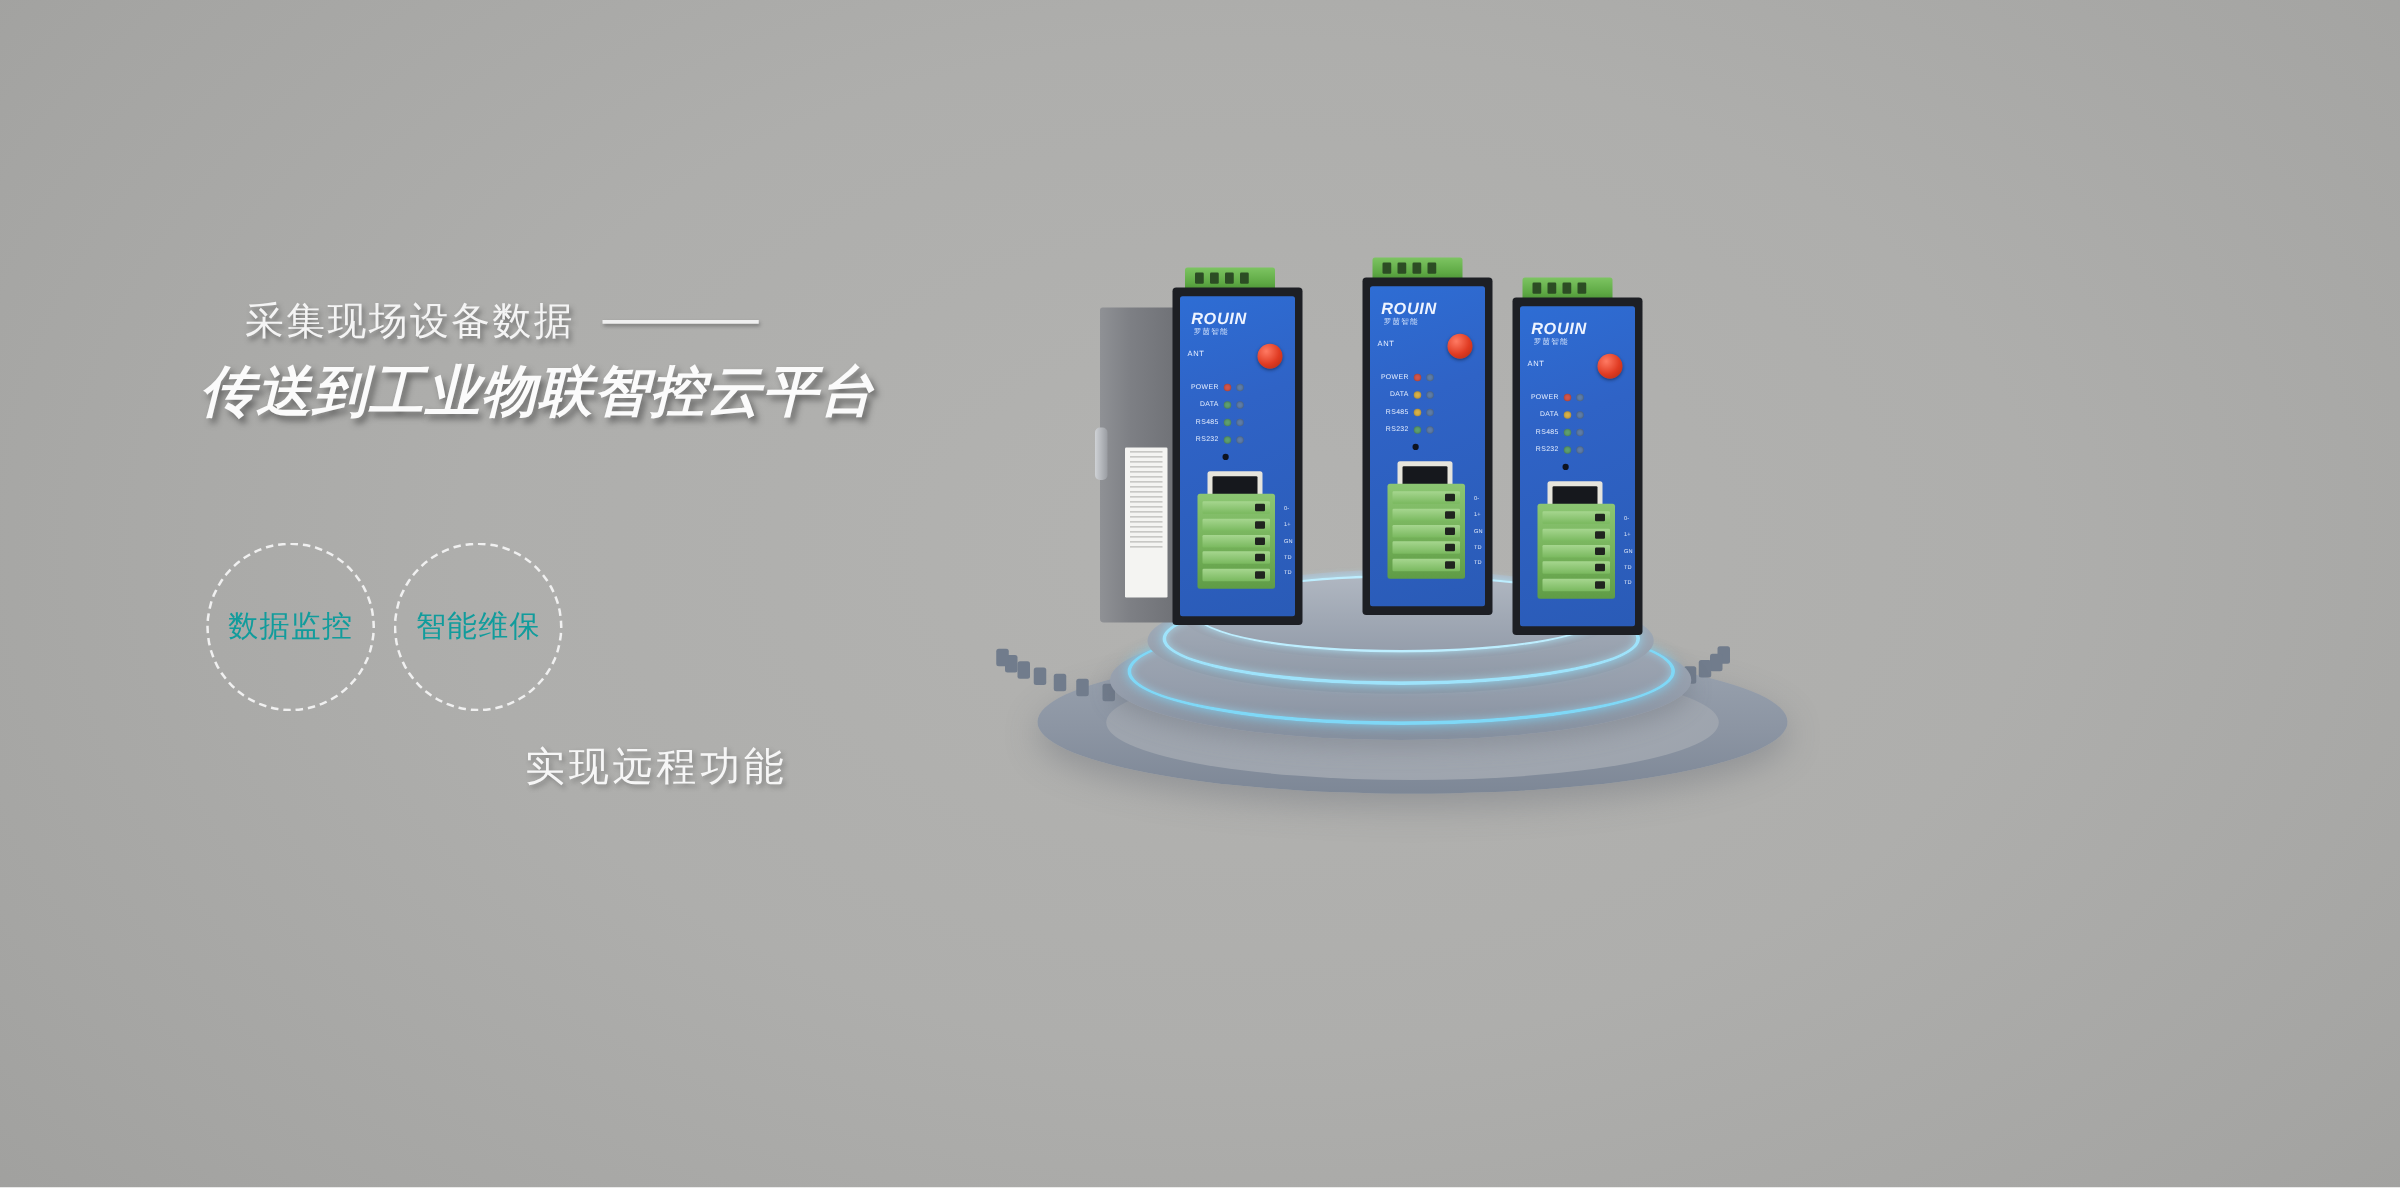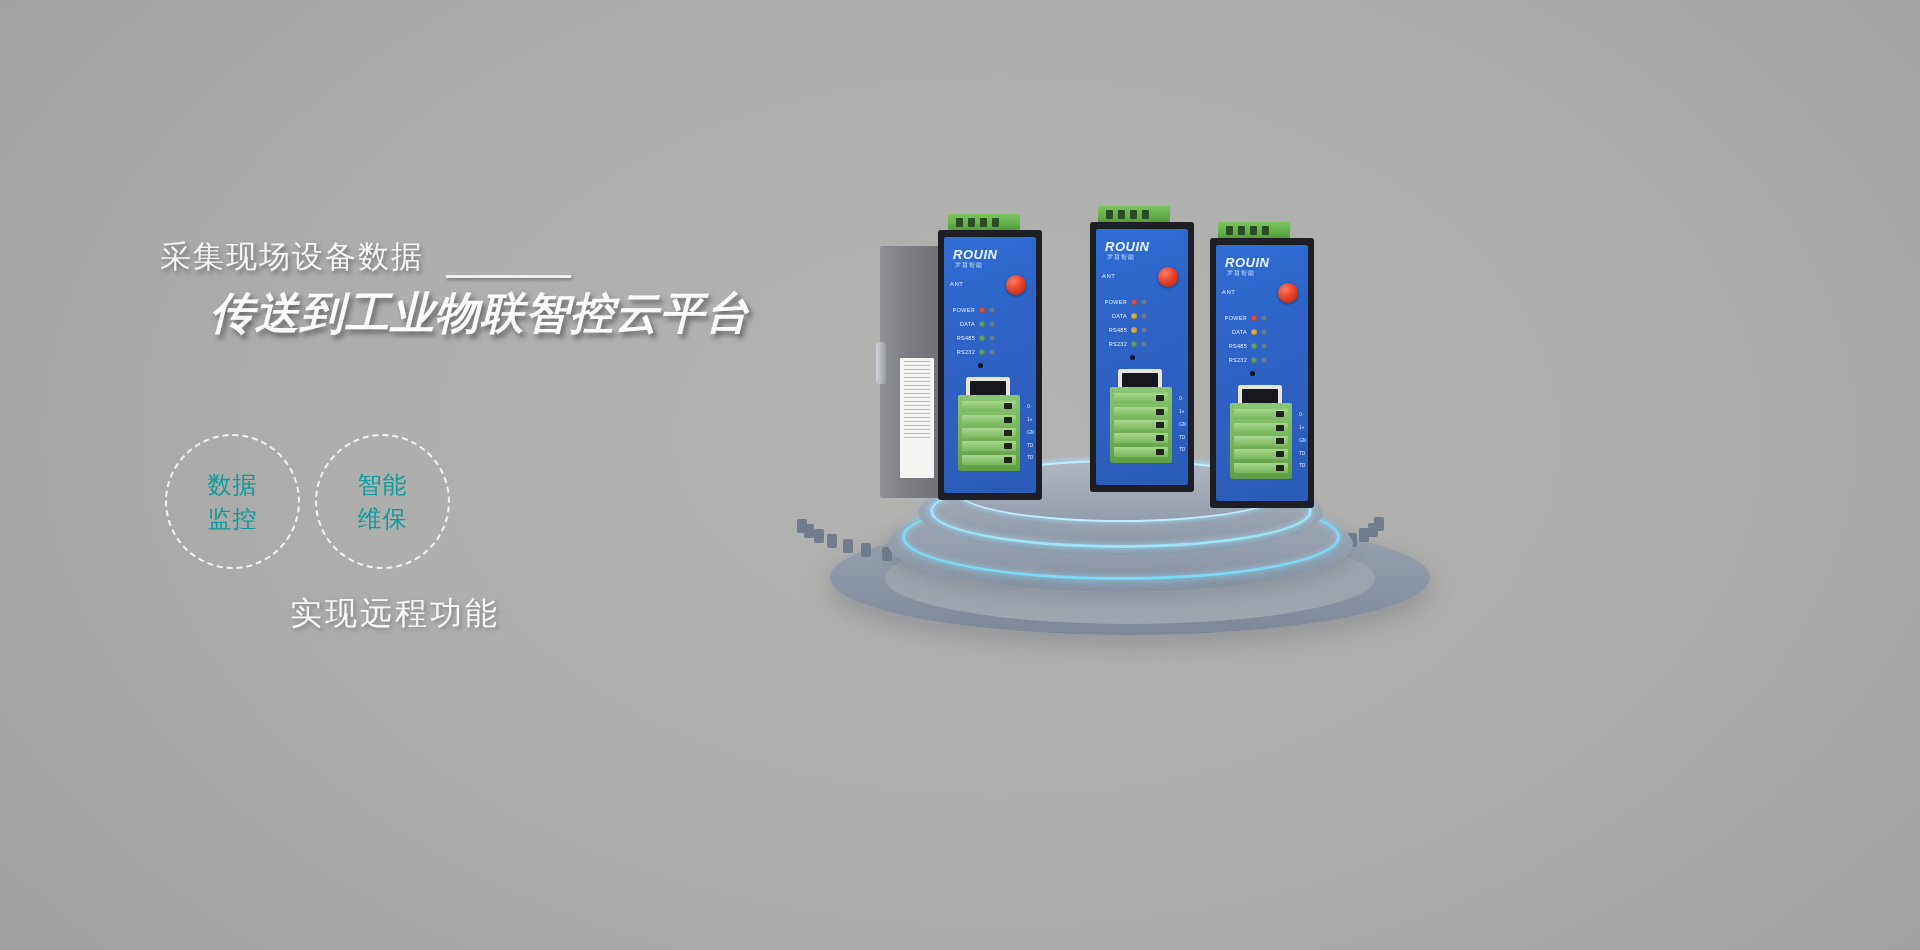--- a/index.html
+++ b/index.html
@@ -17,22 +17,23 @@
   }
 
   
   #copy-block {
     position: absolute;
     left: 160px; top: 236px;
     width: 640px;
   }
   .headline-row {
     display: flex;
-    align-items: flex-end;
+    align-items: center;
     gap: 22px;
+    margin-left: 36px;
   }
   #headline-sub {
     font-size: 31px;
     letter-spacing: 2px;
     color: #f4f4f4;
     text-shadow: 2px 3px 4px rgba(60,60,60,.55);
     white-space: nowrap;
   }
   #headline-rule {
     width: 125px;
@@ -43,36 +44,34 @@
   }
   #headline-main {
     margin-top: 6px;
     font-size: 44px;
     font-weight: bold;
     font-style: italic;
     letter-spacing: 1px;
     color: #fbfbfb;
     text-shadow: 3px 4px 5px rgba(55,55,55,.6);
     white-space: nowrap;
-    text-align: center;
   }
 
   
   #badges {
     position: absolute;
     left: 165px; top: 434px;
     display: flex;
     gap: 15px;
   }
   .badge {
     width: 135px; height: 135px;
     border-radius: 50%;
     border: 2px dashed #f0f0f0;
     display: flex;
-    flex-direction: column;
     align-items: center;
     justify-content: center;
     color: #119c9c;
     font-size: 24px;
     line-height: 1.38;
     letter-spacing: 1px;
   }
   .badge .badge-line { white-space: nowrap; }
 
   
@@ -80,20 +79,21 @@
     position: absolute;
     left: 160px; top: 592px;
     width: 470px;
     text-align: center;
   }
   #tagline-main {
     font-size: 32px;
     color: #f6f6f6;
     letter-spacing: 3px;
     text-shadow: 2px 2px 4px rgba(60,60,60,.4);
+    text-align: right;
   }
   #tagline-sub {
     margin-top: 22px;
     font-size: 25px;
     color: #f3f3f3;
     letter-spacing: 1.5px;
     text-shadow: 1px 2px 3px rgba(60,60,60,.35);
   }
 
   

